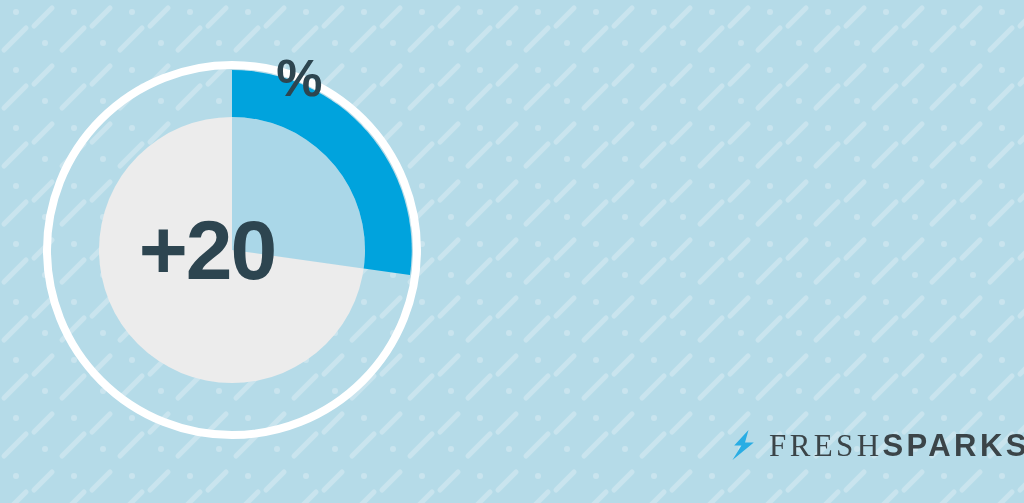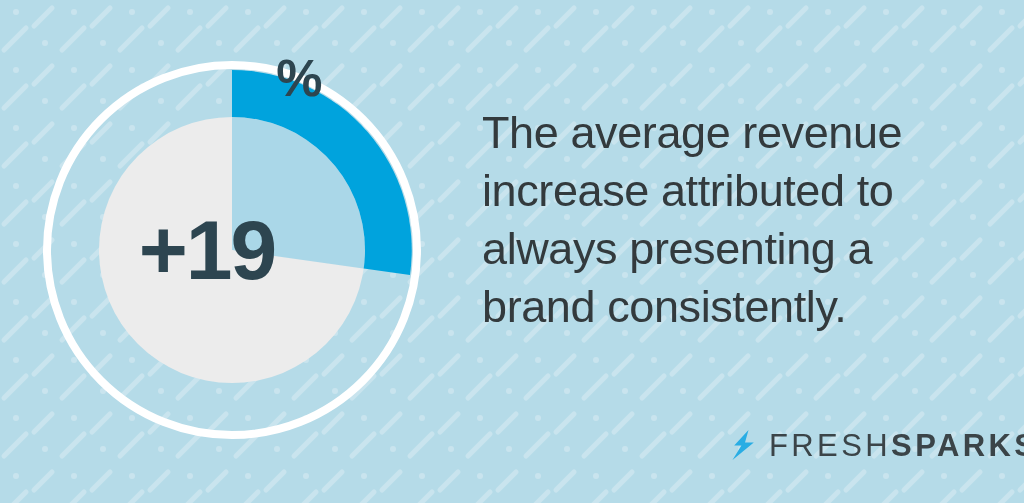--- a/index.html
+++ b/index.html
@@ -114,21 +114,21 @@
   }
 
   .logo-text {
     font-size: 31px;
     line-height: 1;
     color: #3b4448;
     letter-spacing: 3.4px;
     white-space: nowrap;
   }
 
-  .logo-text .lt-light { font-weight: 300; }
+  .logo-text .lt-light { font-weight: 300; font-family: Liberation Serif, serif; }
   .logo-text .lt-bold  { font-weight: bold; }
 </style>
 </head>
 <body>
 
 <div id="infographic">
 
   <svg class="bg-pattern" width="1024" height="503" viewBox="0 0 1024 503" aria-hidden="true">
     <defs>
       <pattern id="dashPattern" width="58" height="58" patternUnits="userSpaceOnUse">
@@ -154,27 +154,26 @@
       <path d="M 206 206 L 206 26 A 180 180 0 0 1 384 231 Z" fill="#00a3dd"></path>
 
       <circle cx="206" cy="206" r="133" fill="#ececec"></circle>
 
       <g clip-path="url(#innerClip)">
         <path d="M 206 206 L 206 26 A 180 180 0 0 1 384 231 Z" fill="#00a3dd" opacity="0.28"></path>
       </g>
     </svg>
 
     <div class="gauge-value">
-      <span class="gauge-number">+19</span>
+      <span class="gauge-number">+20</span>
       <span class="gauge-pct">%</span>
     </div>
   </div>
 
   <div class="copy">
-    <p class="quote">The average revenue increase attributed to always presenting a brand consistently.</p>
   </div>
 
   <div class="logo">
     <svg class="logo-bolt" viewBox="0 0 26 30" aria-hidden="true">
       <path d="M17.5 0 L3.2 15.6 L10.4 15.6 L1.5 30 L22.8 12.4 L14.0 12.4 Z" fill="#29ade4"></path>
     </svg>
     <span class="logo-text">
       <span class="lt-light">FRESH</span><span class="lt-bold">SPARKS</span>
     </span>
   </div>

